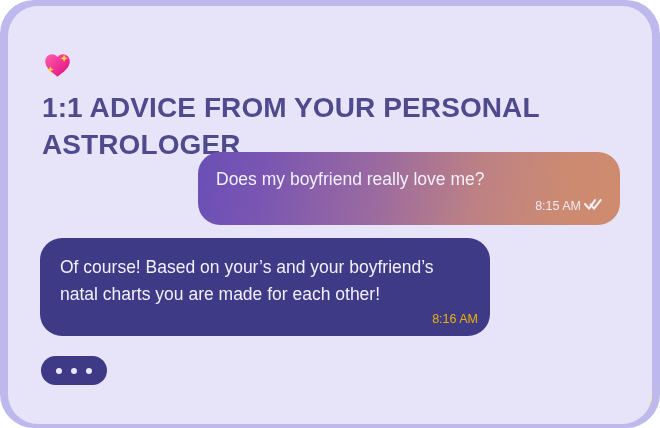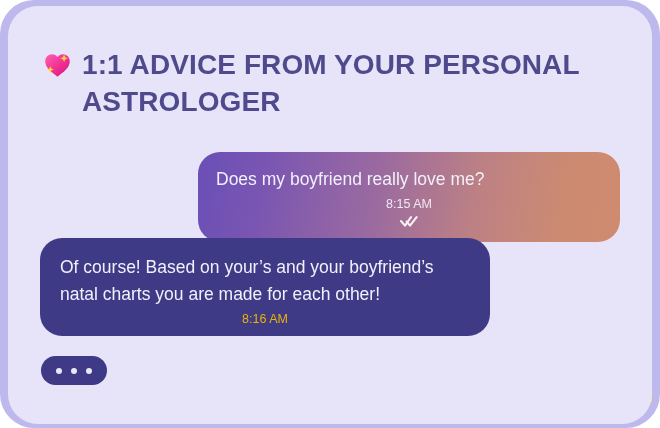--- a/index.html
+++ b/index.html
@@ -76,20 +76,21 @@
 
   
   #header {
     position: absolute;
     left: 34px;
     top: 40px;
     width: 560px;
     display: flex;
     align-items: flex-start;
     gap: 10px;
+    flex-direction: column;
   }
   #heart-icon {
     flex: 0 0 auto;
     width: 30px;
     height: 30px;
     position: relative;
     margin-top: 3px;
   }
   #heart-icon svg { display: block; }
 
@@ -124,21 +125,20 @@
     color: #f2f0fb;
     white-space: pre-line;
     font-family: "Liberation Sans", sans-serif;
   }
   .meta-row {
     display: flex;
     align-items: center;
     justify-content: flex-end;
     gap: 3px;
     margin-top: 4px;
-    flex-direction: column;
   }
   .timestamp {
     font-size: 12.5px;
     color: #efeaf4;
     font-family: "Liberation Sans", sans-serif;
   }
   .read-ticks { display: block; }
 
   
   #bubble-outgoing {
@@ -154,21 +154,21 @@
                 #bd8184 66%,
                 #cc8a72 85%,
                 #cf8b6e 100%);
   }
 
   
   #bubble-incoming {
     left: 32px;
     top: 100px;
     width: 450px;
-    padding: 16px 20px 10px 20px;
+    padding: 16px 12px 10px 20px;
     border-radius: 22px;
     background: #3e3a86;
   }
   #bubble-incoming .timestamp { color: #eab308; }
 
   
   #typing-indicator {
     position: absolute;
     left: 33px;
     top: 218px;

